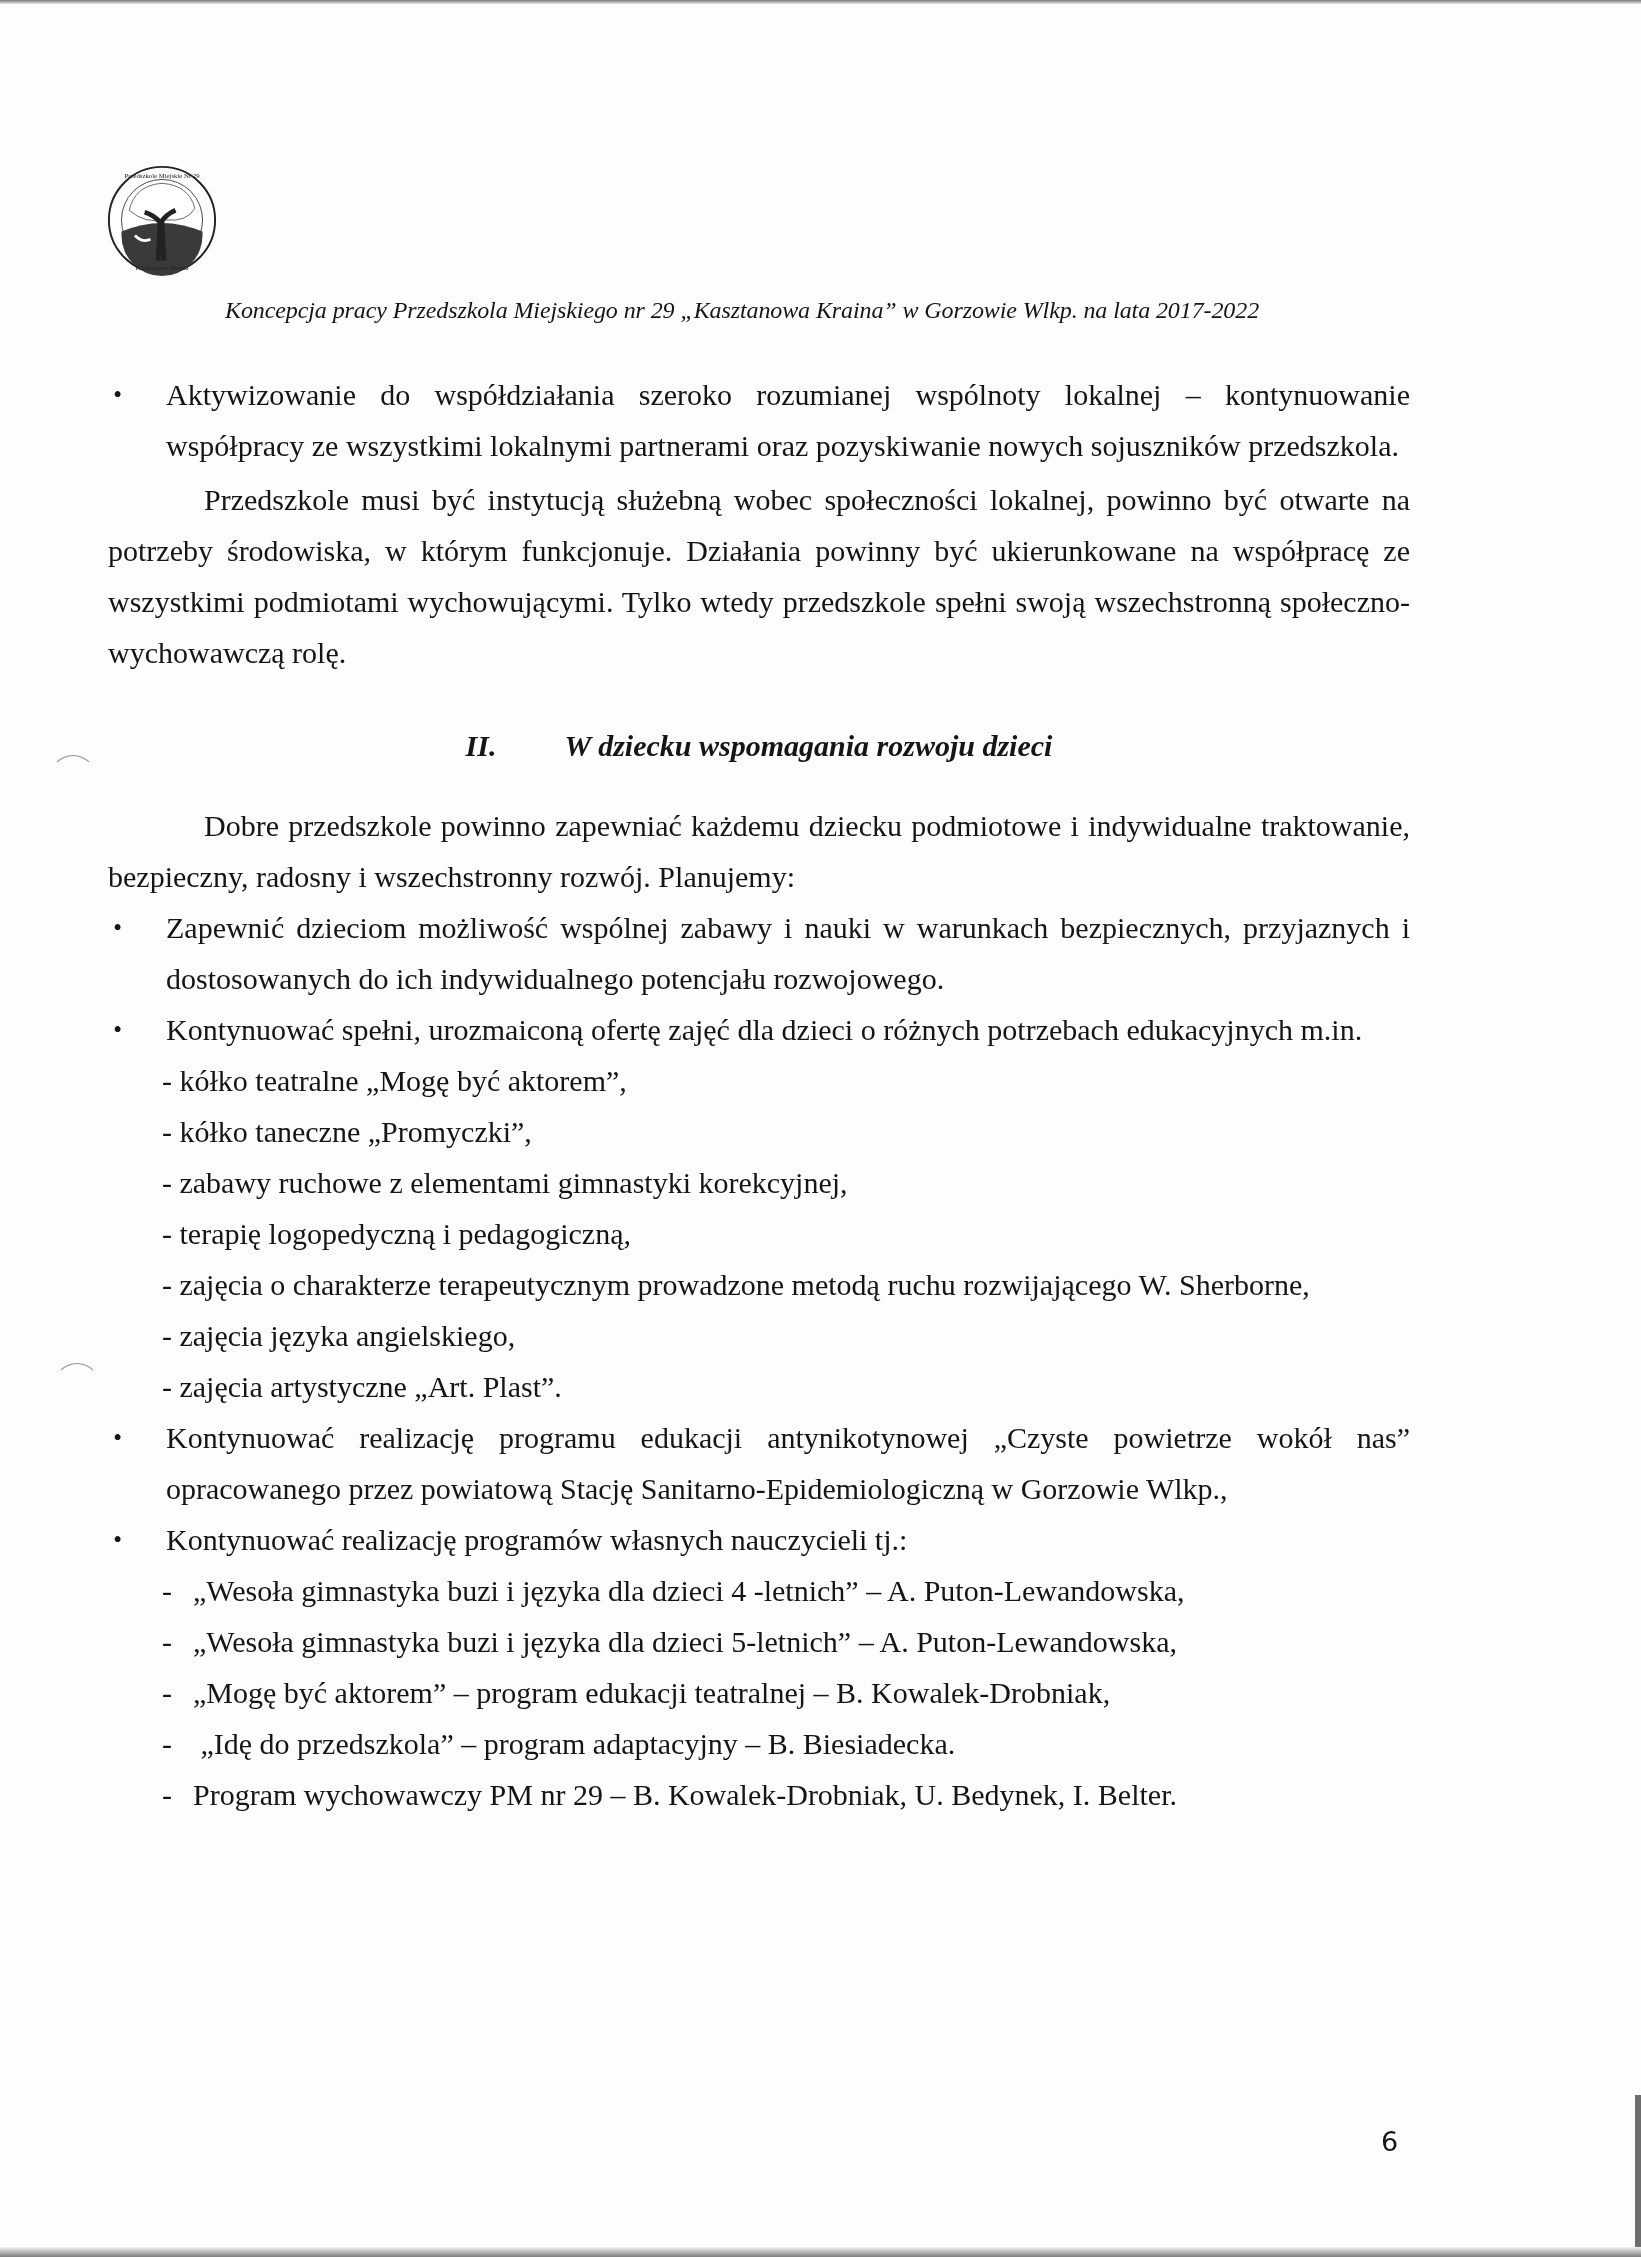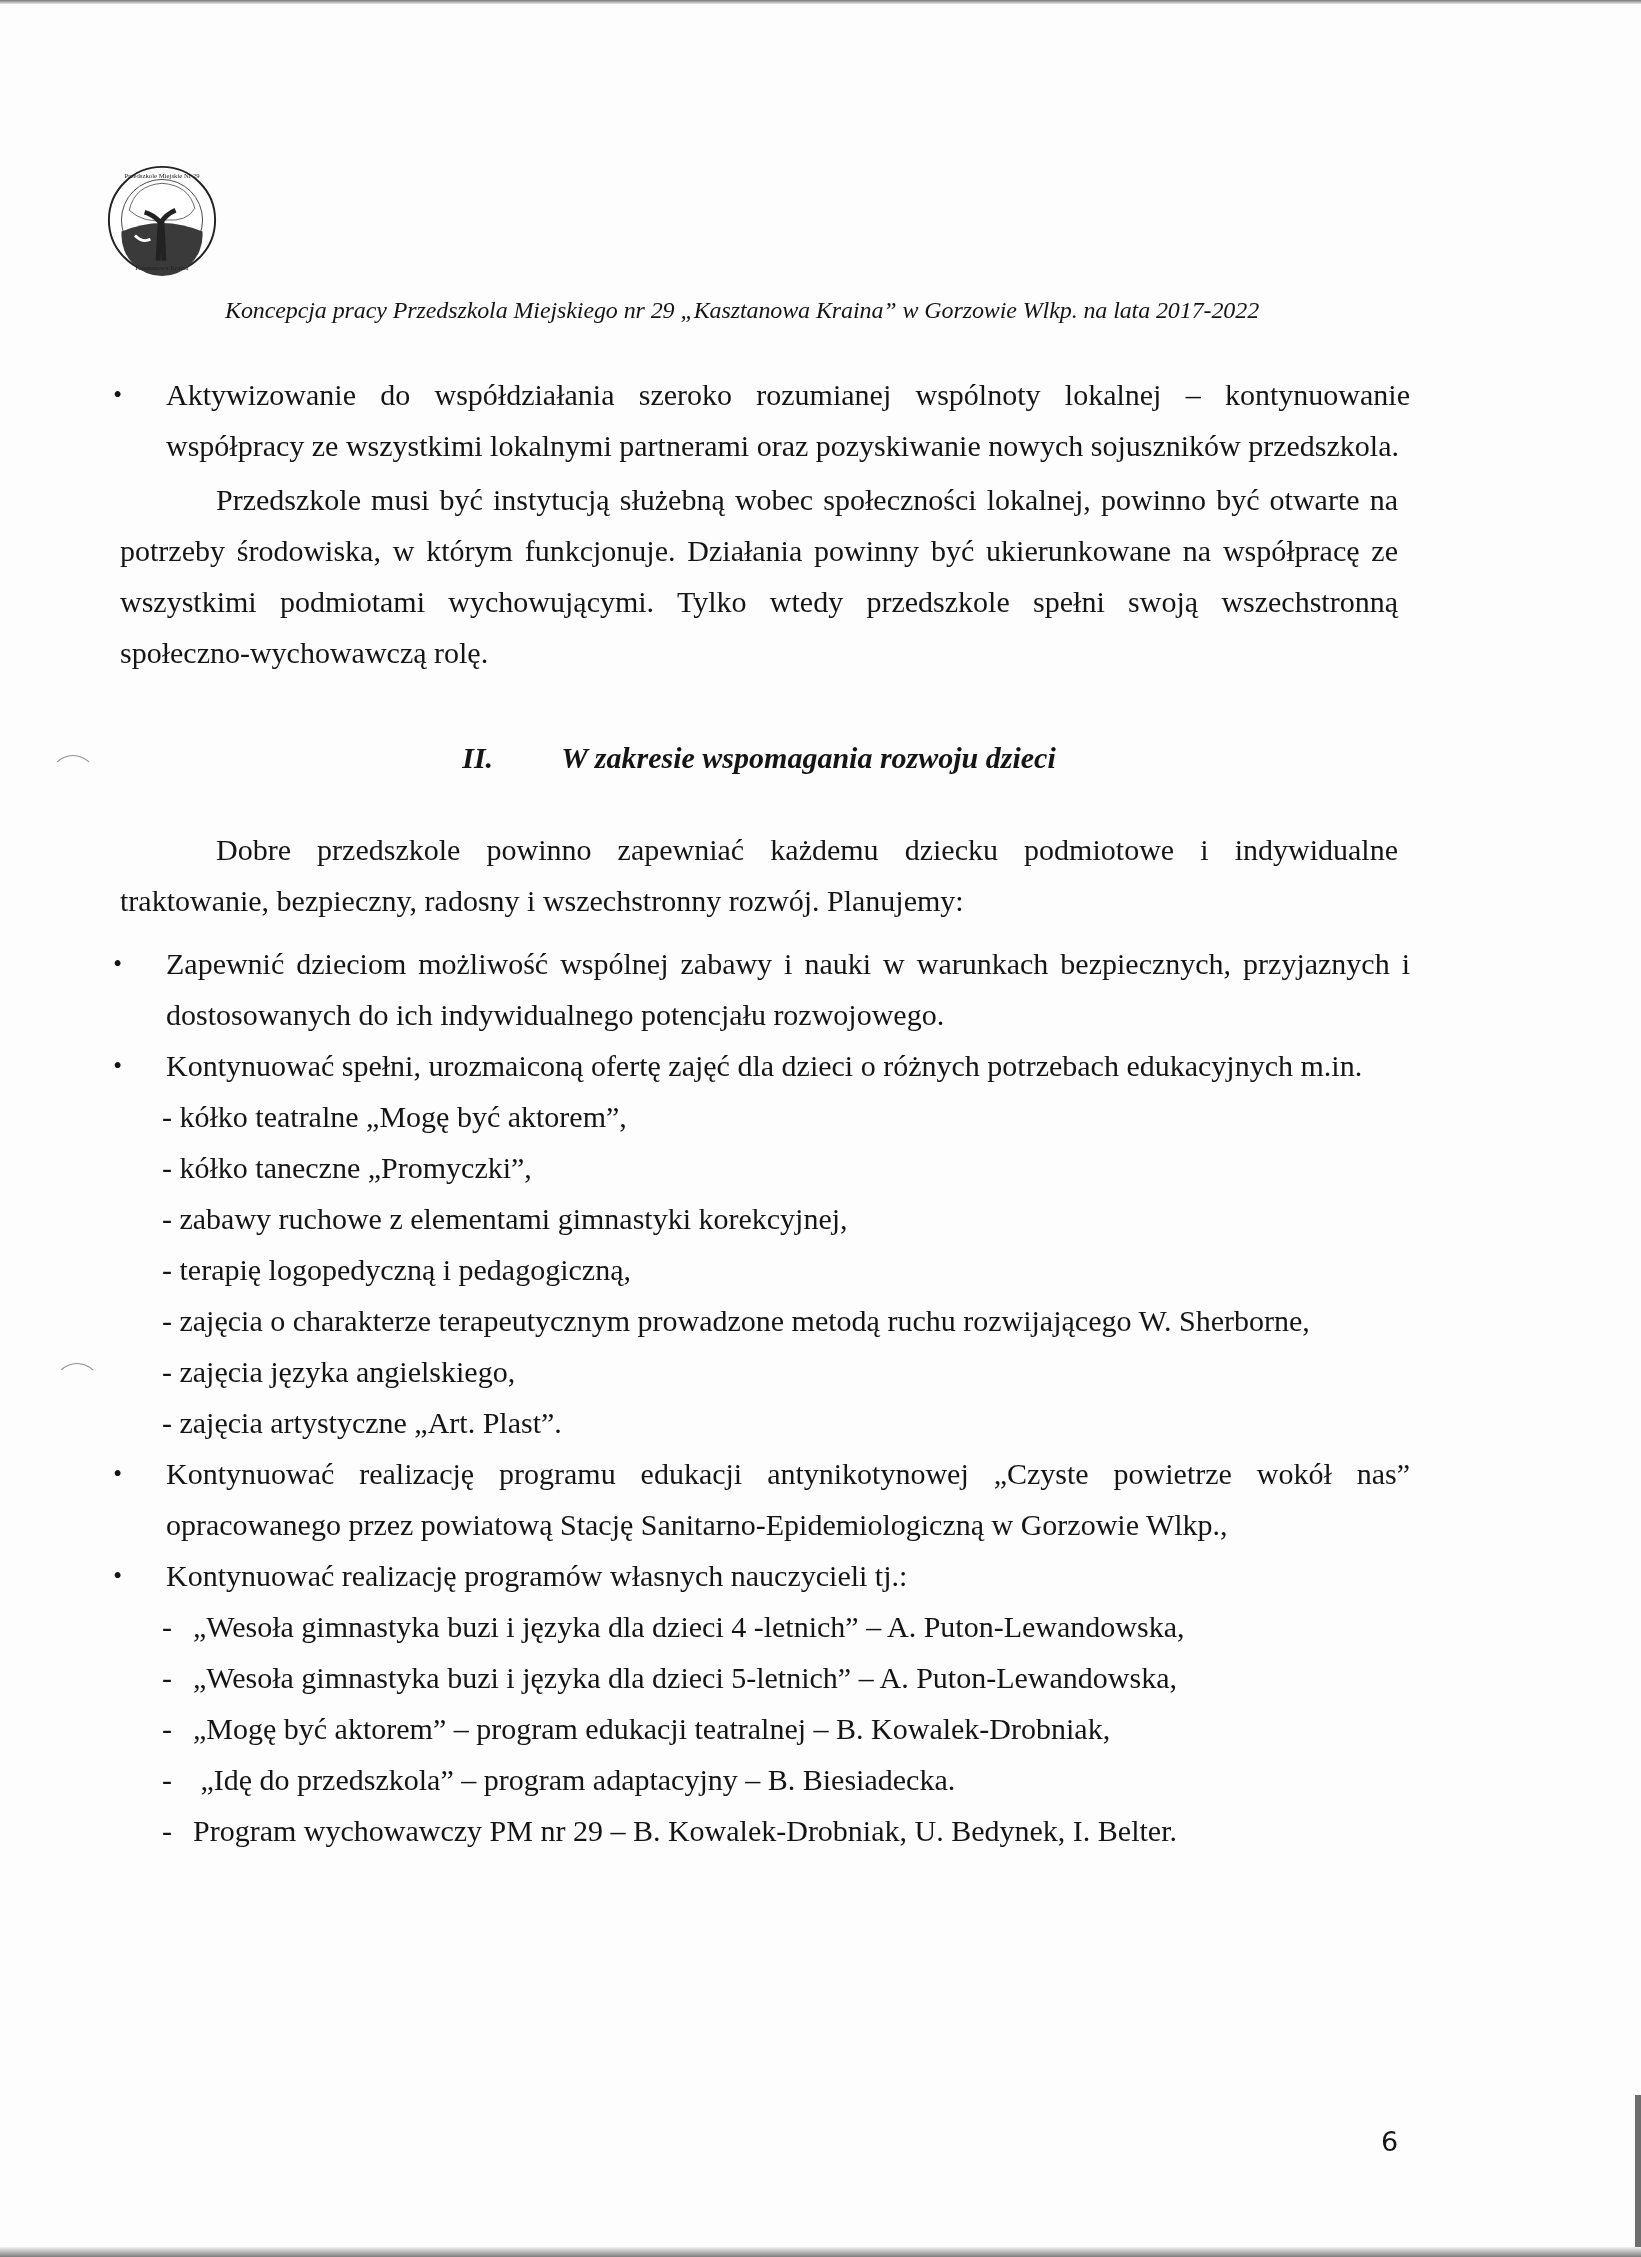--- a/index.html
+++ b/index.html
@@ -12,21 +12,21 @@
   .page-edge-top { position: absolute; left: 0; top: 0; width: 1641px; height: 3.9px; background: linear-gradient(#7a7a7a, #e8e8e8); }
   .page-edge-right { position: absolute; right: 0; top: 2095px; width: 5.8px; height: 162px; background: #6d6d6d; }
   .page-edge-bottom { position: absolute; left: 0; bottom: 0; width: 1641px; height: 9.7px; background: linear-gradient(#f2f2f2, #7d7d7d); }
   .punch-hole { position: absolute; width: 44px; height: 44px; border-radius: 50%; border-top: 1.9px solid #777; border-left: 1px solid transparent; border-right: 1px solid transparent; opacity: .8; }
 
   .header { position: absolute; left: 106px; top: 154px; width: 1352px; height: 126px; }
   .logo { position: absolute; left: 0; top: 9.7px; width: 112px; height: 112px; }
   .header-title { position: absolute; left: 119px; top: 100px; font-style: italic; font-size: 24px; white-space: nowrap; letter-spacing: -0.1px; margin-top: 43px; }
 
   .content { position: absolute; left: 108px; top: 369px; width: 1302px; font-size: 30px; line-height: 51px; }
-  .content p { margin: 12px; text-align: justify; }
+  .content p { margin: 0; text-align: justify; }
   .bullet-item { position: relative; padding-left: 58px; text-align: justify; }
   .bullet-item .bullet { position: absolute; left: 0; top: 0; width: 19.3px; text-align: center; font-size: 25px; }
   .indent-para { text-indent: 96px; text-align: justify; }
   .gap-2 { height: 37px; }
   .section-heading { font-style: italic; font-weight: bold; font-size: 30px; display: flex; justify-content: center; }
   .section-heading .num { width: 99px; }
   .dash-item { padding-left: 54px; }
   .prog-item { position: relative; padding-left: 85px; }
   .prog-item .dash { position: absolute; left: 54px; top: 0; }
   .page-number { position: absolute; left: 1381px; top: 2126px; font-family: "DejaVu Sans", sans-serif; font-size: 27px; }
@@ -59,21 +59,21 @@
     <span class="bullet">•</span>
     <span>Aktywizowanie do współdziałania szeroko rozumianej wspólnoty lokalnej – kontynuowanie współpracy ze wszystkimi lokalnymi partnerami oraz pozyskiwanie nowych sojuszników przedszkola.</span>
   </div>
 
   <p class="indent-para" style="margin-top:2.9px;">Przedszkole musi być instytucją służebną wobec społeczności lokalnej, powinno być otwarte na potrzeby środowiska, w którym funkcjonuje. Działania powinny być ukierunkowane na współpracę ze wszystkimi podmiotami wychowującymi. Tylko wtedy przedszkole spełni swoją wszechstronną społeczno-wychowawczą rolę.</p>
 
   <div class="gap-2" style="height:42px;"></div>
 
   <div class="section-heading">
     <span class="num">II.</span>
-    <span>W zakresie wspomagania rozwoju dzieci</span>
+    <span>W dziecku wspomagania rozwoju dzieci</span>
   </div>
 
   <div class="gap-2" style="height:29px;"></div>
 
   <p class="indent-para">Dobre przedszkole powinno zapewniać każdemu dziecku podmiotowe i indywidualne traktowanie, bezpieczny, radosny i wszechstronny rozwój. Planujemy:</p>
 
   <div class="bullet-item">
     <span class="bullet">•</span>
     <span>Zapewnić dzieciom możliwość wspólnej zabawy i nauki w warunkach bezpiecznych, przyjaznych i dostosowanych do ich indywidualnego potencjału rozwojowego.</span>
   </div>

